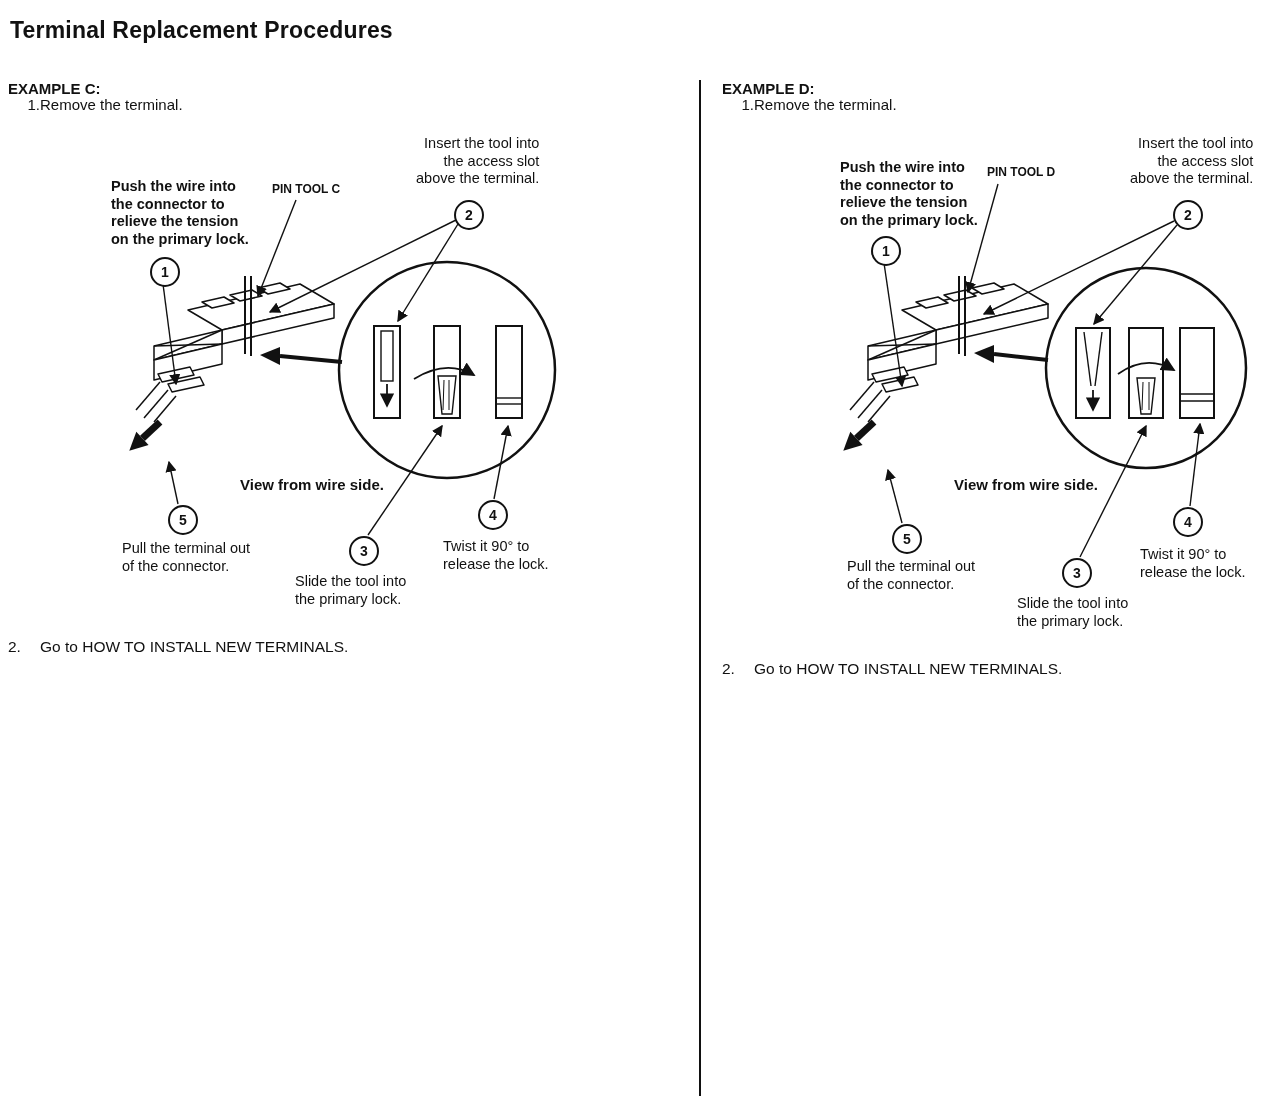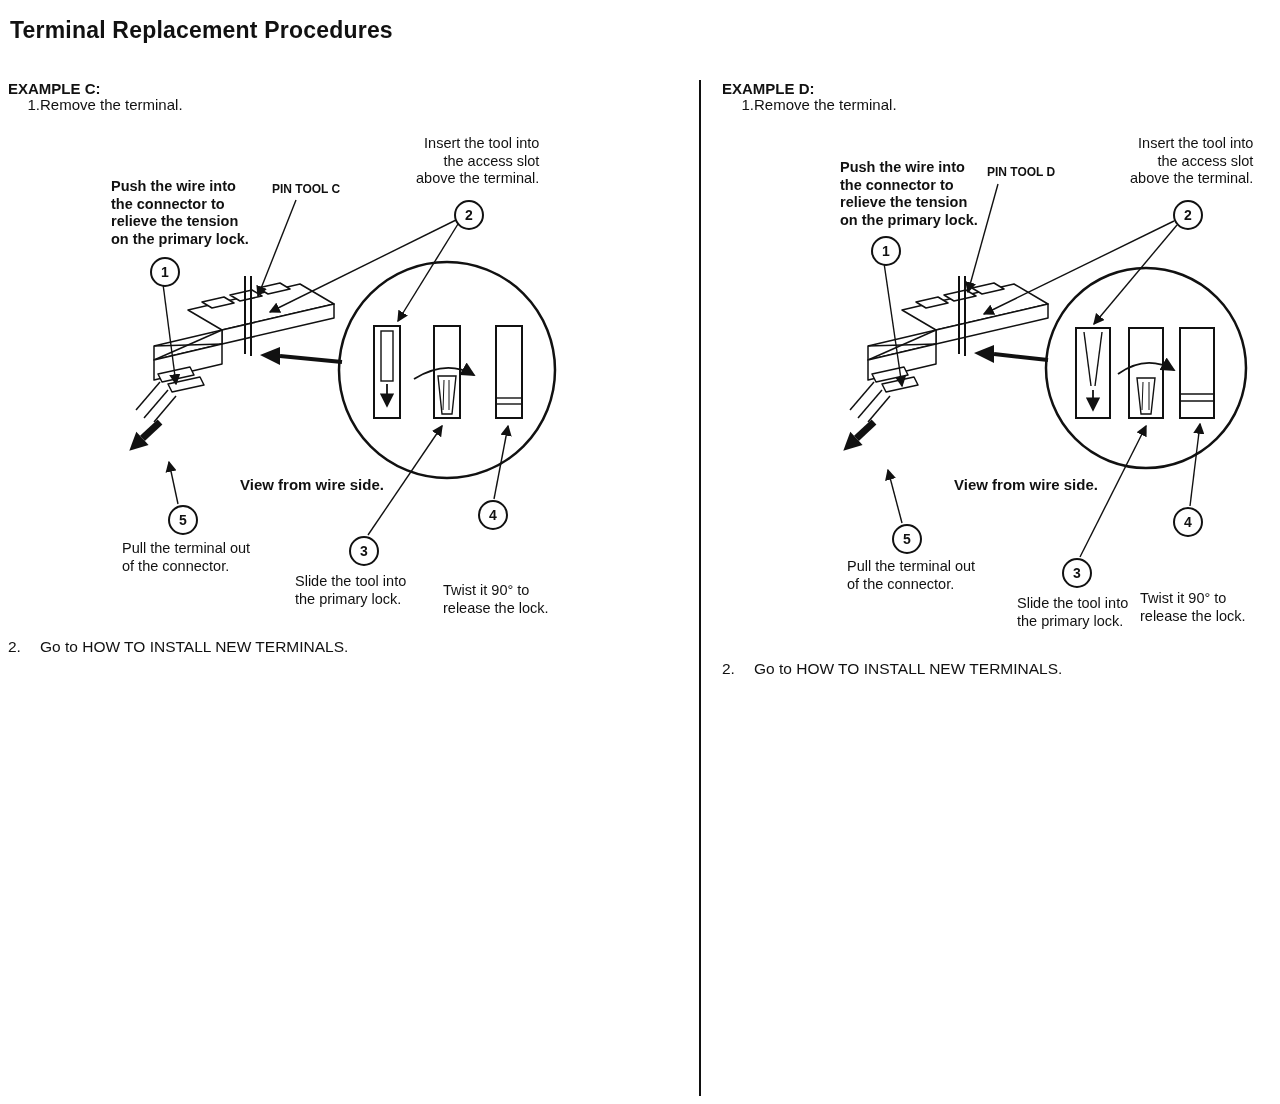--- a/index.html
+++ b/index.html
@@ -28,21 +28,21 @@
   .lbl-insert{left:408px;top:57px;text-align:right;}
   .lbl-push{left:103px;top:100px;font-weight:bold;}
   .ex-d .lbl-push{left:118px;top:81px;}
   .lbl-pintool{left:264px;top:103px;font-size:12px;font-weight:700;text-align:right;}
   .ex-d .lbl-pintool{left:265px;top:86px;}
   .lbl-view{left:196px;top:398px;font-size:15px;font-weight:700;margin-left:36px;}
   .lbl-pull{left:114px;top:462px;}
   .ex-d .lbl-pull{left:125px;top:480px;}
   .lbl-slide{left:287px;top:495px;}
   .ex-d .lbl-slide{left:295px;top:517px;}
-  .lbl-twist{left:435px;top:460px;margin-top:44px;}
+  .lbl-twist{left:435px;top:460px;}
   .ex-d .lbl-twist{left:418px;top:468px;}
 
   .callout{
     position:absolute;width:26px;height:26px;border:2px solid #111;border-radius:50%;
     background:#fff;display:flex;align-items:center;justify-content:center;
     font-size:14px;font-weight:700;z-index:3;
   }
   .ex-c .pos-c1{left:142px;top:179px;}
   .ex-c .pos-c2{left:446px;top:122px;}
   .ex-c .pos-c3{left:341px;top:458px;}

